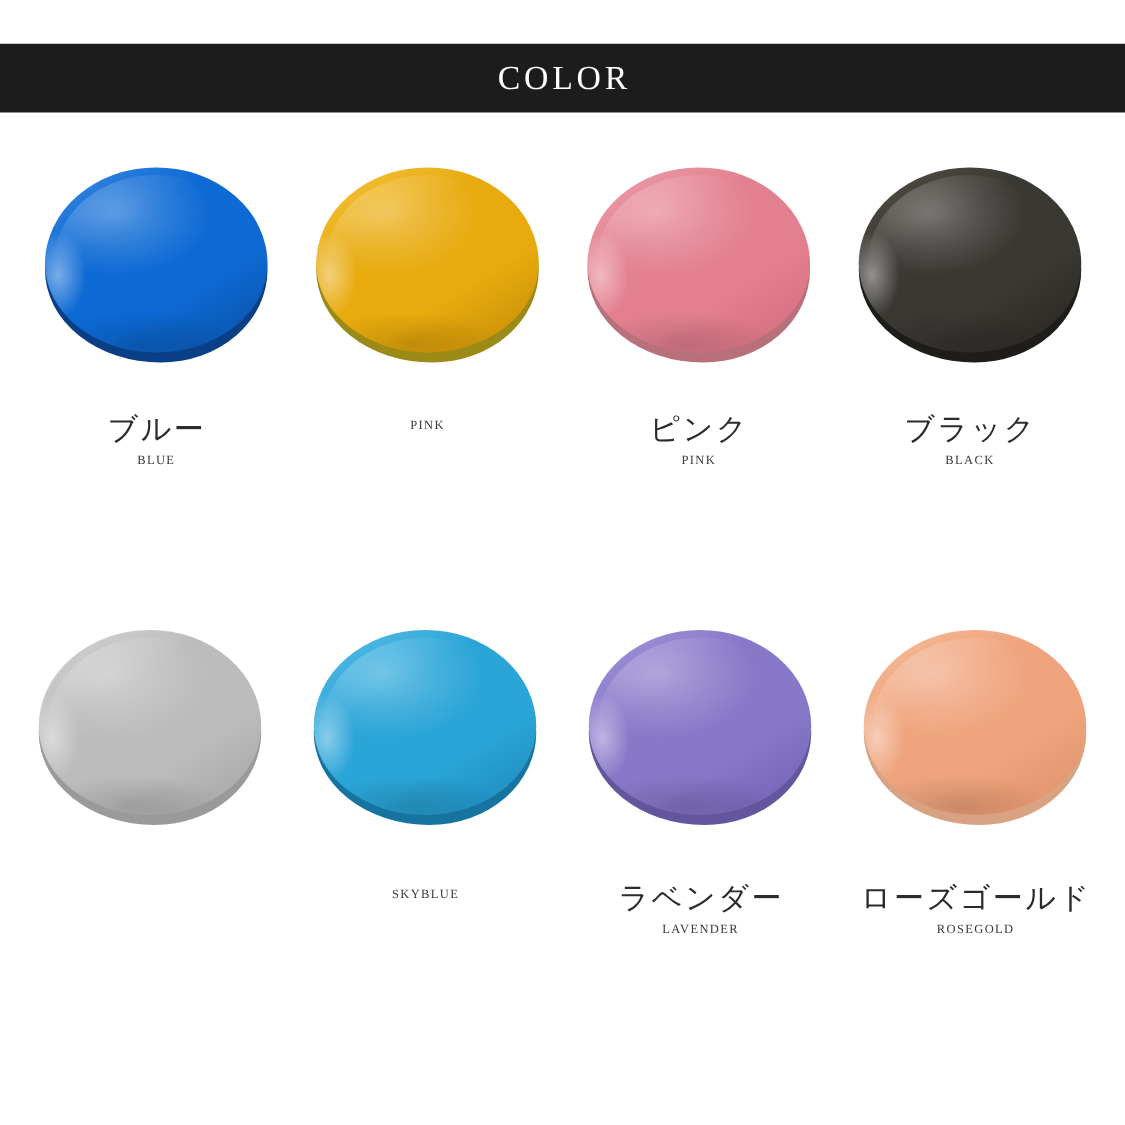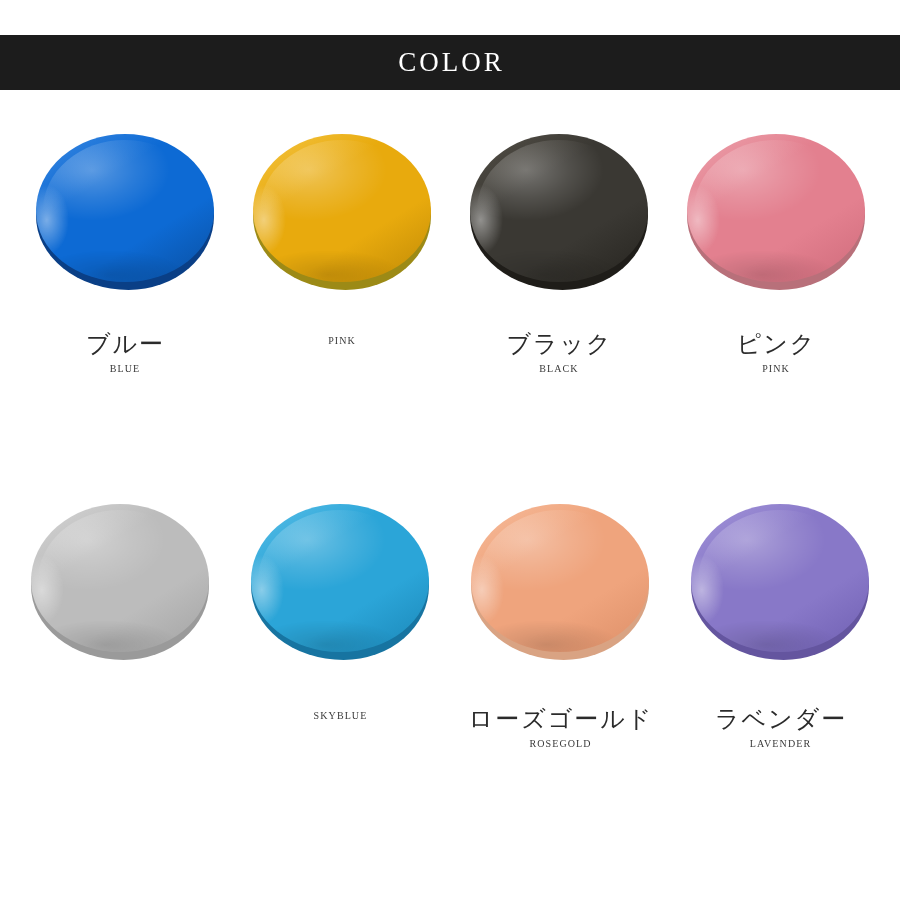--- a/index.html
+++ b/index.html
@@ -196,40 +196,40 @@
           <div class="disc-edge" style="background: rgb(156, 138, 22);"></div>
           <div class="disc-face" style="background: linear-gradient(148deg, rgb(245, 198, 70) 0%, rgb(232, 170, 13) 34%, rgb(232, 170, 13) 66%, rgb(192, 138, 6) 100%);"></div>
         </div>
         <div class="label-block">
           <div class="label-en">PINK</div>
         </div>
       </div>
 
       <div class="swatch-cell">
         <div class="disc-wrap">
+          <div class="disc-edge" style="background: rgb(184, 112, 122);"></div>
+          <div class="disc-face" style="background: linear-gradient(148deg, rgb(237, 163, 173) 0%, rgb(227, 128, 143) 34%, rgb(227, 128, 143) 66%, rgb(207, 107, 123) 100%);"></div>
+        </div>
+        <div class="label-block">
+          <div class="label-ja">ピンク</div>
+          <div class="label-en">PINK</div>
+        </div>
+      </div>
+
+      <div class="swatch-cell">
+        <div class="disc-wrap">
           <div class="disc-edge" style="background: rgb(31, 29, 25);"></div>
           <div class="disc-face" style="background: linear-gradient(148deg, rgb(86, 82, 73) 0%, rgb(58, 56, 51) 34%, rgb(58, 56, 51) 66%, rgb(38, 36, 31) 100%);"></div>
         </div>
         <div class="label-block">
           <div class="label-ja">ブラック</div>
           <div class="label-en">BLACK</div>
         </div>
       </div>
 
-      <div class="swatch-cell">
-        <div class="disc-wrap">
-          <div class="disc-edge" style="background: rgb(184, 112, 122);"></div>
-          <div class="disc-face" style="background: linear-gradient(148deg, rgb(237, 163, 173) 0%, rgb(227, 128, 143) 34%, rgb(227, 128, 143) 66%, rgb(207, 107, 123) 100%);"></div>
-        </div>
-        <div class="label-block">
-          <div class="label-ja">ピンク</div>
-          <div class="label-en">PINK</div>
-        </div>
-      </div>
-
     </div>
 
     <div class="swatch-row row-2">
 
       <div class="swatch-cell">
         <div class="disc-wrap">
           <div class="disc-edge" style="background: rgb(154, 154, 154);"></div>
           <div class="disc-face" style="background: linear-gradient(148deg, rgb(214, 214, 214) 0%, rgb(188, 188, 188) 34%, rgb(188, 188, 188) 66%, rgb(163, 163, 163) 100%);"></div>
         </div>
       </div>
@@ -239,37 +239,37 @@
           <div class="disc-edge" style="background: rgb(23, 116, 161);"></div>
           <div class="disc-face" style="background: linear-gradient(148deg, rgb(92, 192, 232) 0%, rgb(43, 165, 216) 34%, rgb(43, 165, 216) 66%, rgb(27, 135, 184) 100%);"></div>
         </div>
         <div class="label-block">
           <div class="label-en">SKYBLUE</div>
         </div>
       </div>
 
       <div class="swatch-cell">
         <div class="disc-wrap">
+          <div class="disc-edge" style="background: rgb(100, 85, 159);"></div>
+          <div class="disc-face" style="background: linear-gradient(148deg, rgb(164, 150, 218) 0%, rgb(136, 120, 200) 34%, rgb(136, 120, 200) 66%, rgb(111, 95, 178) 100%);"></div>
+        </div>
+        <div class="label-block">
+          <div class="label-ja">ラベンダー</div>
+          <div class="label-en">LAVENDER</div>
+        </div>
+      </div>
+
+      <div class="swatch-cell">
+        <div class="disc-wrap">
           <div class="disc-edge" style="background: rgb(217, 163, 131);"></div>
           <div class="disc-face" style="background: linear-gradient(148deg, rgb(247, 189, 156) 0%, rgb(239, 164, 125) 34%, rgb(239, 164, 125) 66%, rgb(221, 143, 104) 100%);"></div>
         </div>
         <div class="label-block">
           <div class="label-ja">ローズゴールド</div>
           <div class="label-en">ROSEGOLD</div>
         </div>
       </div>
 
-      <div class="swatch-cell">
-        <div class="disc-wrap">
-          <div class="disc-edge" style="background: rgb(100, 85, 159);"></div>
-          <div class="disc-face" style="background: linear-gradient(148deg, rgb(164, 150, 218) 0%, rgb(136, 120, 200) 34%, rgb(136, 120, 200) 66%, rgb(111, 95, 178) 100%);"></div>
-        </div>
-        <div class="label-block">
-          <div class="label-ja">ラベンダー</div>
-          <div class="label-en">LAVENDER</div>
-        </div>
-      </div>
-
     </div>
 
   </div>
 
 </div>
 
 </body></html>

